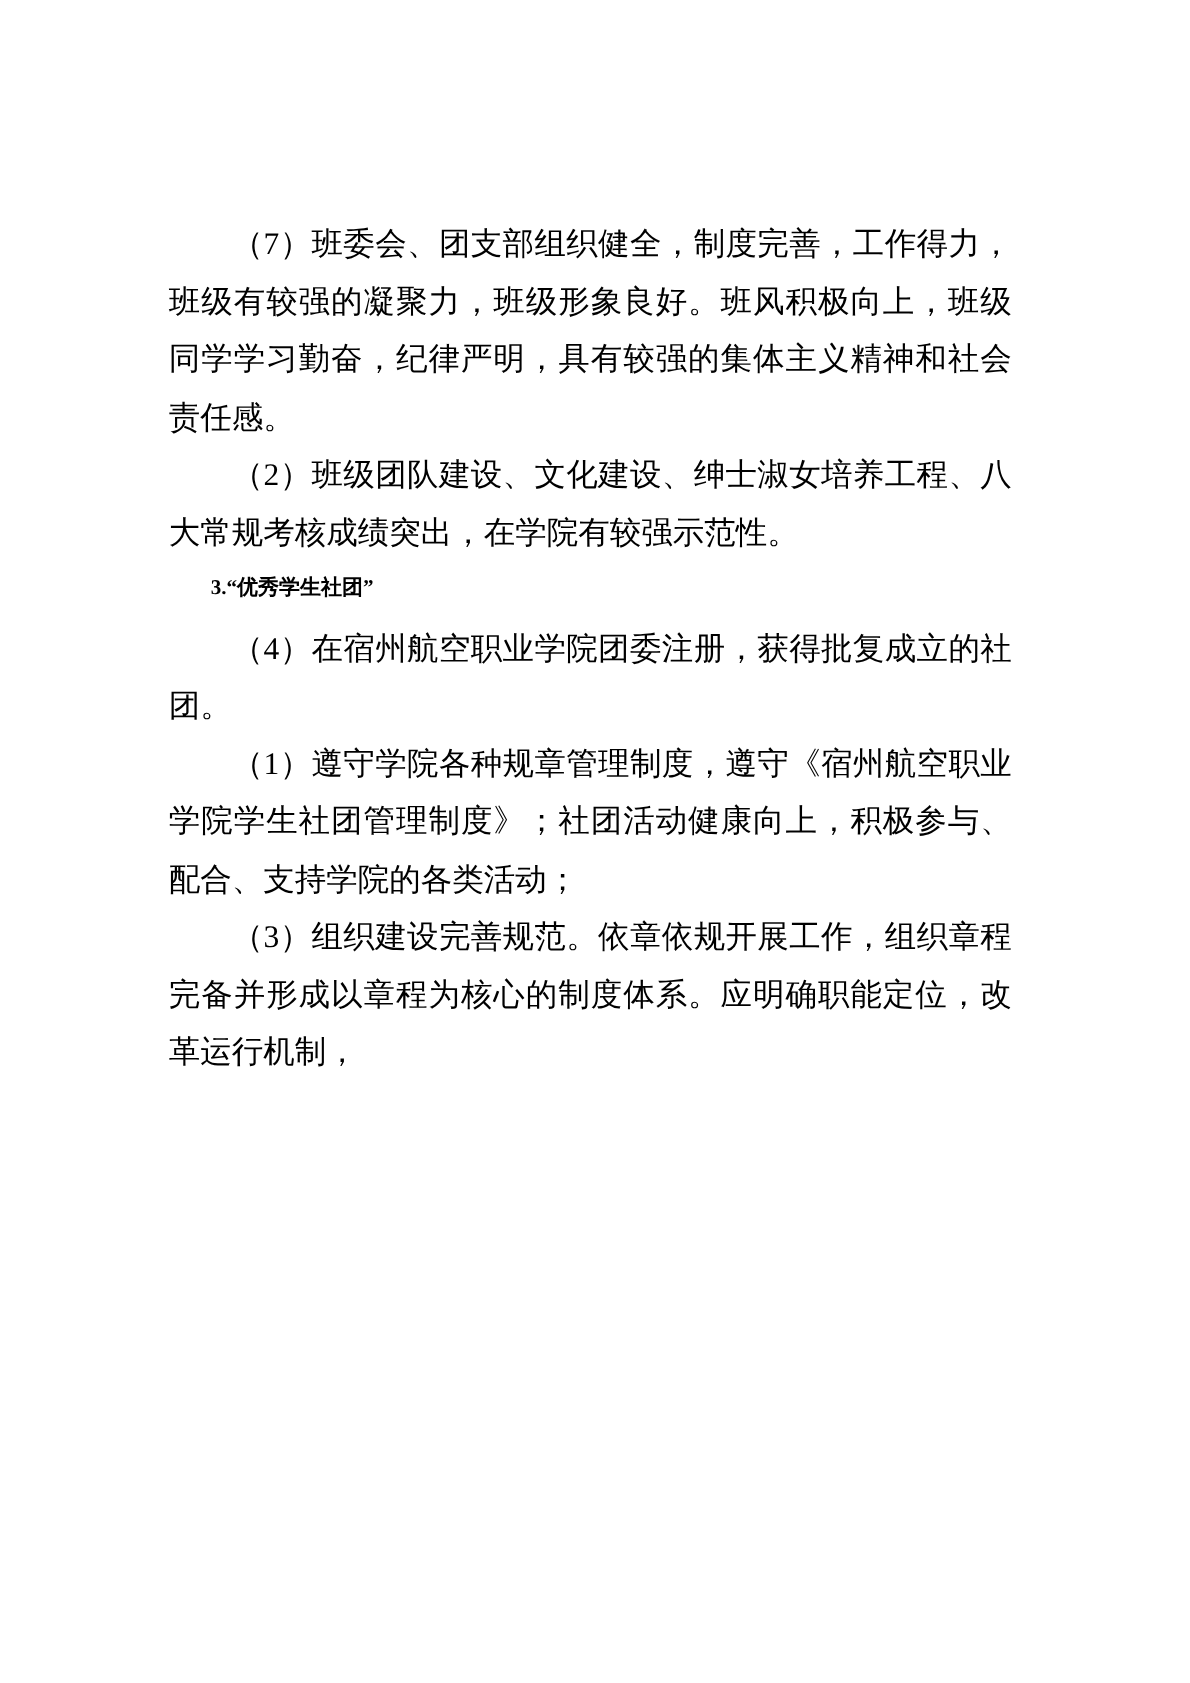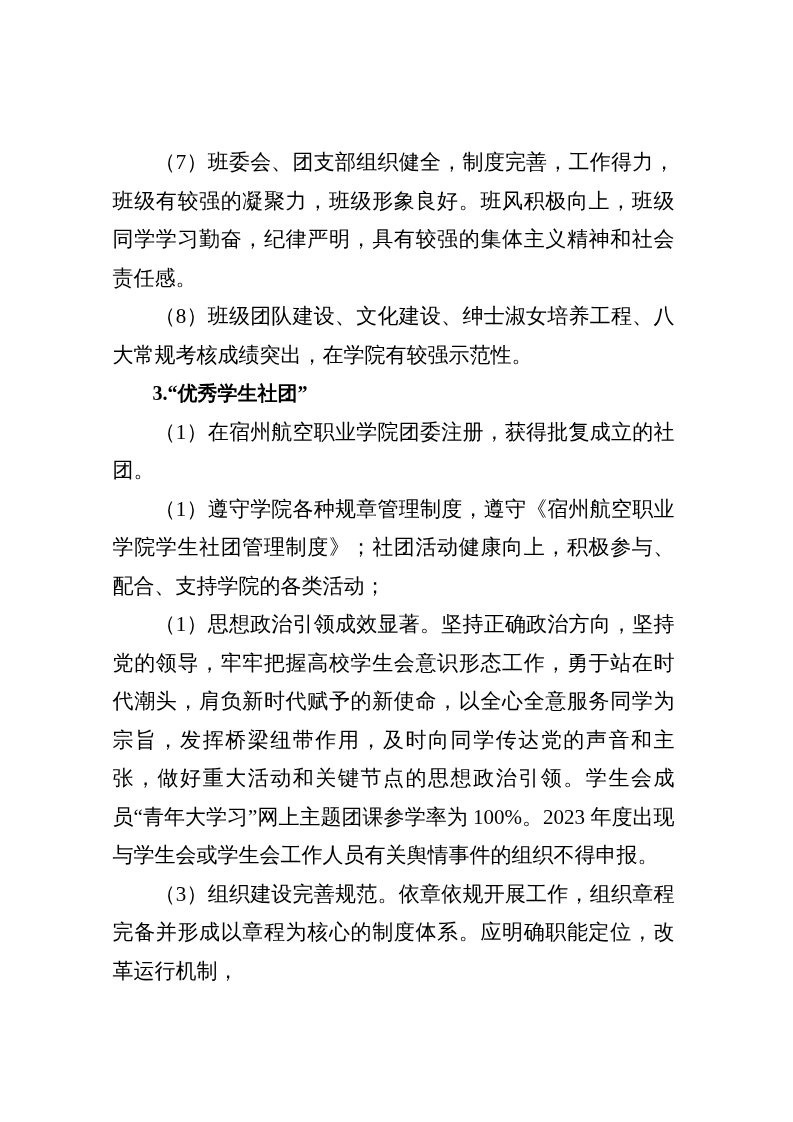--- a/index.html
+++ b/index.html
@@ -27,28 +27,27 @@
     text-justify: inter-ideograph;
     text-indent: 2em;
     font-weight: normal;
     word-break: break-all;
   }
   .heading {
     margin: 0;
     text-align: left;
     text-indent: 2em;
     font-weight: bold;
-    font-size: 20px;
+    font-size: 14px;
     line-height: 38.5px;
   }
 </style>
 </head>
 <body>
 
 <div class="page">
   <p class="para">（7）班委会、团支部组织健全，制度完善，工作得力，班级有较强的凝聚力，班级形象良好。班风积极向上，班级同学学习勤奋，纪律严明，具有较强的集体主义精神和社会责任感。</p>
-  <p class="para">（8）班级团队建设、文化建设、绅士淑女培养工程、八大常规考核成绩突出，在学院有较强示范性。</p>
+  <p class="para">（2）班级团队建设、文化建设、绅士淑女培养工程、八大常规考核成绩突出，在学院有较强示范性。</p>
   <h3 class="heading">3.“优秀学生社团”</h3>
-  <p class="para">（1）在宿州航空职业学院团委注册，获得批复成立的社团。</p>
+  <p class="para">（4）在宿州航空职业学院团委注册，获得批复成立的社团。</p>
   <p class="para">（1）遵守学院各种规章管理制度，遵守《宿州航空职业学院学生社团管理制度》；社团活动健康向上，积极参与、配合、支持学院的各类活动；</p>
-  <p class="para">（1）思想政治引领成效显著。坚持正确政治方向，坚持党的领导，牢牢把握高校学生会意识形态工作，勇于站在时代潮头，肩负新时代赋予的新使命，以全心全意服务同学为宗旨，发挥桥梁纽带作用，及时向同学传达党的声音和主张，做好重大活动和关键节点的思想政治引领。学生会成员“青年大学习”网上主题团课参学率为 100%。2023 年度出现与学生会或学生会工作人员有关舆情事件的组织不得申报。</p>
   <p class="para">（3）组织建设完善规范。依章依规开展工作，组织章程完备并形成以章程为核心的制度体系。应明确职能定位，改革运行机制，</p>
 </div>
 
 </body></html>

